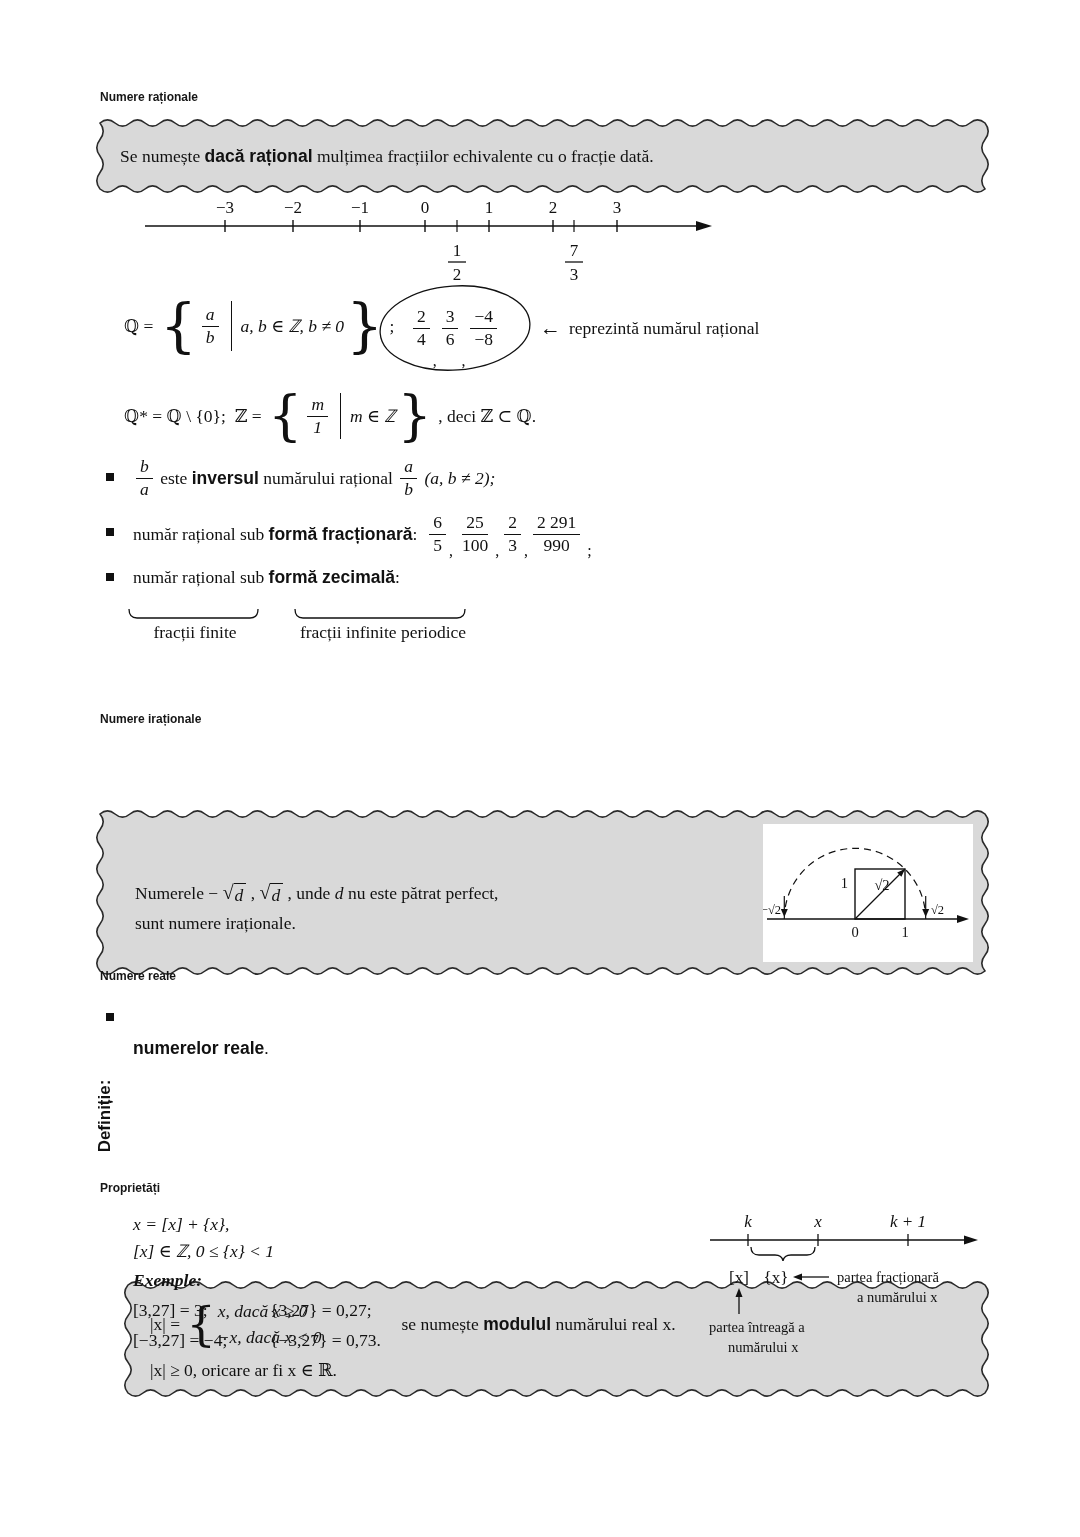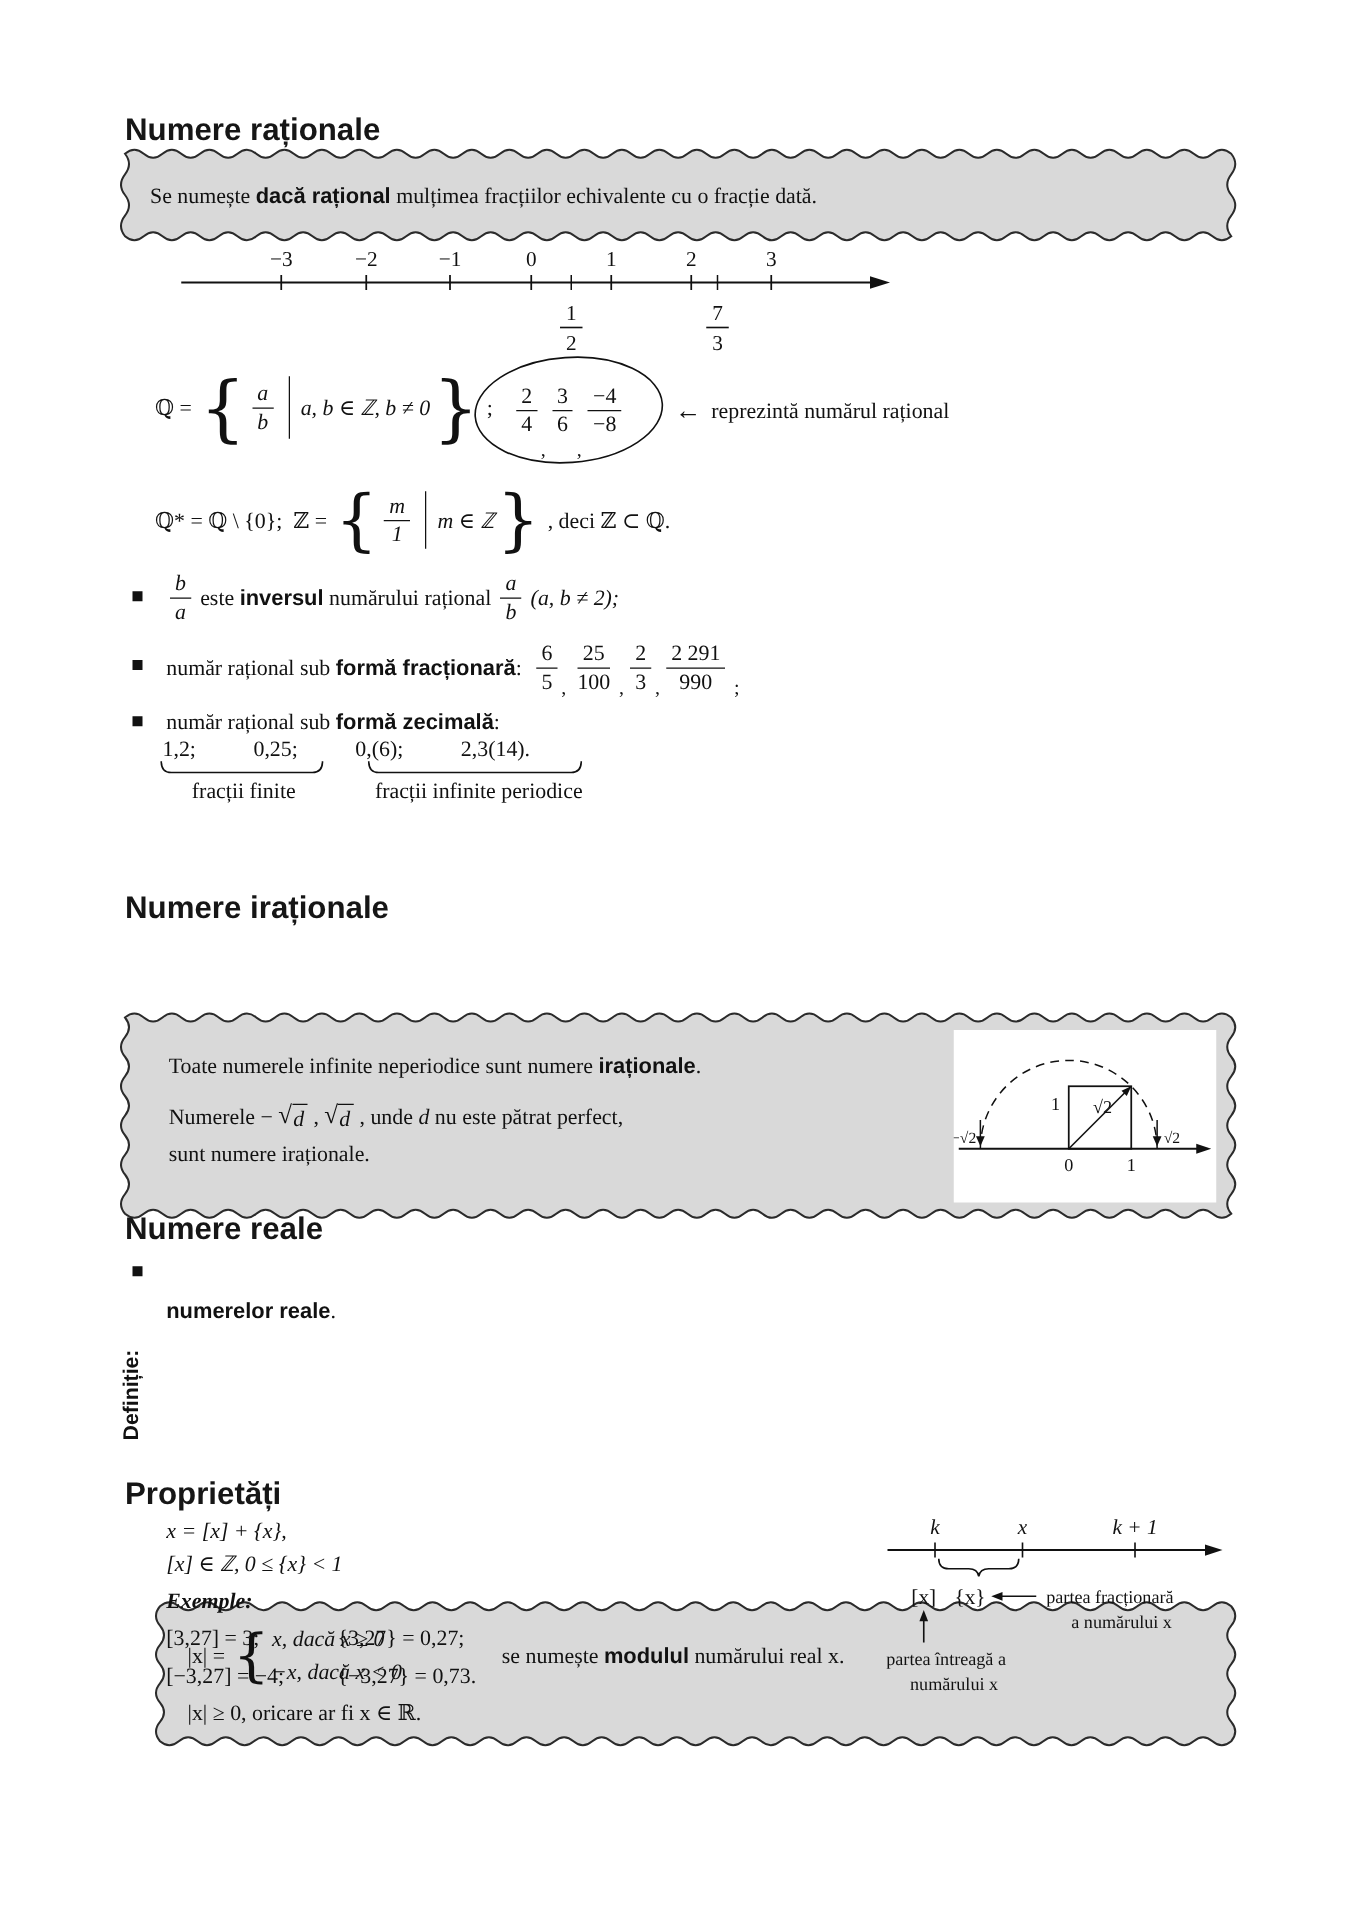--- a/index.html
+++ b/index.html
@@ -1,20 +1,20 @@
 <!DOCTYPE html>
 <html><head>
 <meta charset="utf-8">
 <style>
   html,body{margin:0;padding:0;}
   body{width:1080px;height:1537px;position:relative;background:#ffffff;color:#111;
        font-family:"Liberation Serif","DejaVu Serif",serif;}
   .page{position:absolute;inset:0;overflow:hidden;}
   .abs{position:absolute;}
-  .sec{font-family:"Liberation Sans","DejaVu Sans",sans-serif;font-size:25px;font-weight:700;color:#161616;margin:0;}
+  .sec{font-family:"Liberation Sans","DejaVu Sans",sans-serif;font-size:12px;font-weight:700;color:#161616;margin:0;}
   .t{font-size:17.5px;line-height:1.3;margin:0;}
   .bsf{font-family:"Liberation Sans","DejaVu Sans",sans-serif;font-weight:700;}
   .it{font-style:italic;}
   .bi{font-weight:700;font-style:italic;}
   .row{display:flex;align-items:center;}
   .row > span{white-space:pre;}
   .frac{display:inline-flex;flex-direction:column;align-items:center;line-height:1.12;font-size:17.5px;margin:0 3px;}
   .frac .num{border-bottom:1.4px solid #111;padding:0 4px 1px;white-space:pre;}
   .frac .den{padding:1px 4px 0;white-space:pre;}
   .frac-sep{align-self:flex-end;padding:0 2px 2px 0;}
@@ -135,41 +135,34 @@
     <span class="frac-sep">,</span>
     <span class="frac"><span class="num">2</span><span class="den">3</span></span>
     <span class="frac-sep">,</span>
     <span class="frac"><span class="num">2 291</span><span class="den">990</span></span>
     <span class="frac-sep"> ;</span>
   </div>
 
   <div class="bullet abs" style="left:106px;top:573px;"></div>
   <p class="t abs" style="left:133px;top:566px;"><span>număr rațional sub </span><span class="bsf">formă zecimală</span><span>:</span></p>
 
-  <div class="row abs" style="left:130px;top:588px;gap:46px;">
-    <span class="t">1,2;</span>
-    <span class="t">0,25;</span>
-    <span class="t">0,(6);</span>
-    <span class="t">2,3(14).</span>
-  </div>
 
   <svg class="abs" style="left:127px;top:606px;" width="360" height="16">
     <path d="M 2 3 Q 2 12 10 12 L 123 12 Q 131 12 131 3" fill="none" stroke="#111" stroke-width="1.3"></path>
     <path d="M 168 3 Q 168 12 176 12 L 330 12 Q 338 12 338 3" fill="none" stroke="#111" stroke-width="1.3"></path>
   </svg>
   <p class="t abs" style="left:128px;top:621px;width:134px;text-align:center;">fracții finite</p>
   <p class="t abs" style="left:276px;top:621px;width:214px;text-align:center;">fracții infinite periodice</p>
 
   <h2 class="sec abs" style="left:100px;top:712px;">Numere iraționale</h2>
 
   <div class="wavybox abs" style="left:100px;top:748px;width:885px;height:157px;">
       <svg class="wavy-svg" width="901" height="173" style="left: -8px; top: -8px;">
         <path d="M 8 8 q 7.5 -6.4 15 0 q 7.5 6.4 15 0 q 7.5 -6.4 15 0 q 7.5 6.4 15 0 q 7.5 -6.4 15 0 q 7.5 6.4 15 0 q 7.5 -6.4 15 0 q 7.5 6.4 15 0 q 7.5 -6.4 15 0 q 7.5 6.4 15 0 q 7.5 -6.4 15 0 q 7.5 6.4 15 0 q 7.5 -6.4 15 0 q 7.5 6.4 15 0 q 7.5 -6.4 15 0 q 7.5 6.4 15 0 q 7.5 -6.4 15 0 q 7.5 6.4 15 0 q 7.5 -6.4 15 0 q 7.5 6.4 15 0 q 7.5 -6.4 15 0 q 7.5 6.4 15 0 q 7.5 -6.4 15 0 q 7.5 6.4 15 0 q 7.5 -6.4 15 0 q 7.5 6.4 15 0 q 7.5 -6.4 15 0 q 7.5 6.4 15 0 q 7.5 -6.4 15 0 q 7.5 6.4 15 0 q 7.5 -6.4 15 0 q 7.5 6.4 15 0 q 7.5 -6.4 15 0 q 7.5 6.4 15 0 q 7.5 -6.4 15 0 q 7.5 6.4 15 0 q 7.5 -6.4 15 0 q 7.5 6.4 15 0 q 7.5 -6.4 15 0 q 7.5 6.4 15 0 q 7.5 -6.4 15 0 q 7.5 6.4 15 0 q 7.5 -6.4 15 0 q 7.5 6.4 15 0 q 7.5 -6.4 15 0 q 7.5 6.4 15 0 q 7.5 -6.4 15 0 q 7.5 6.4 15 0 q 7.5 -6.4 15 0 q 7.5 6.4 15 0 q 7.5 -6.4 15 0 q 7.5 6.4 15 0 q 7.5 -6.4 15 0 q 7.5 6.4 15 0 q 7.5 -6.4 15 0 q 7.5 6.4 15 0 q 7.5 -6.4 15 0 q 7.5 6.4 15 0 q 7.5 -6.4 15 0 q 6.4 7.85 0 15.7 q -6.4 7.85 0 15.7 q 6.4 7.85 0 15.7 q -6.4 7.85 0 15.7 q 6.4 7.85 0 15.7 q -6.4 7.85 0 15.7 q 6.4 7.85 0 15.7 q -6.4 7.85 0 15.7 q 6.4 7.85 0 15.7 q -6.4 7.85 0 15.7 q -7.5 6.4 -15 0 q -7.5 -6.4 -15 0 q -7.5 6.4 -15 0 q -7.5 -6.4 -15 0 q -7.5 6.4 -15 0 q -7.5 -6.4 -15 0 q -7.5 6.4 -15 0 q -7.5 -6.4 -15 0 q -7.5 6.4 -15 0 q -7.5 -6.4 -15 0 q -7.5 6.4 -15 0 q -7.5 -6.4 -15 0 q -7.5 6.4 -15 0 q -7.5 -6.4 -15 0 q -7.5 6.4 -15 0 q -7.5 -6.4 -15 0 q -7.5 6.4 -15 0 q -7.5 -6.4 -15 0 q -7.5 6.4 -15 0 q -7.5 -6.4 -15 0 q -7.5 6.4 -15 0 q -7.5 -6.4 -15 0 q -7.5 6.4 -15 0 q -7.5 -6.4 -15 0 q -7.5 6.4 -15 0 q -7.5 -6.4 -15 0 q -7.5 6.4 -15 0 q -7.5 -6.4 -15 0 q -7.5 6.4 -15 0 q -7.5 -6.4 -15 0 q -7.5 6.4 -15 0 q -7.5 -6.4 -15 0 q -7.5 6.4 -15 0 q -7.5 -6.4 -15 0 q -7.5 6.4 -15 0 q -7.5 -6.4 -15 0 q -7.5 6.4 -15 0 q -7.5 -6.4 -15 0 q -7.5 6.4 -15 0 q -7.5 -6.4 -15 0 q -7.5 6.4 -15 0 q -7.5 -6.4 -15 0 q -7.5 6.4 -15 0 q -7.5 -6.4 -15 0 q -7.5 6.4 -15 0 q -7.5 -6.4 -15 0 q -7.5 6.4 -15 0 q -7.5 -6.4 -15 0 q -7.5 6.4 -15 0 q -7.5 -6.4 -15 0 q -7.5 6.4 -15 0 q -7.5 -6.4 -15 0 q -7.5 6.4 -15 0 q -7.5 -6.4 -15 0 q -7.5 6.4 -15 0 q -7.5 -6.4 -15 0 q -7.5 6.4 -15 0 q -7.5 -6.4 -15 0 q -7.5 6.4 -15 0 q -6.4 -7.85 0 -15.7 q 6.4 -7.85 0 -15.7 q -6.4 -7.85 0 -15.7 q 6.4 -7.85 0 -15.7 q -6.4 -7.85 0 -15.7 q 6.4 -7.85 0 -15.7 q -6.4 -7.85 0 -15.7 q 6.4 -7.85 0 -15.7 q -6.4 -7.85 0 -15.7 q 6.4 -7.85 0 -15.7 Z" fill="#d9d9d9" stroke="#2b2b2b" stroke-width="1.6"></path>
       </svg>
-    <p class="t wb-abs" style="left:35px;top:27px;"><span>Toate numerele infinite neperiodice sunt numere </span><span class="bsf">iraționale</span><span>.</span></p>
     <div class="row wb-abs" style="left:35px;top:64px;height:30px;">
       <span class="t">Numerele − </span>
       <span class="sqrt"><span class="rad">√</span><span class="arg t">d</span></span>
       <span class="t"> , </span>
       <span class="sqrt"><span class="rad">√</span><span class="arg t">d</span></span>
       <span class="t"> , unde </span>
       <span class="t it">d</span>
       <span class="t"> nu este pătrat perfect,</span>
     </div>
     <p class="t wb-abs" style="left:35px;top:98px;">sunt numere iraționale.</p>

